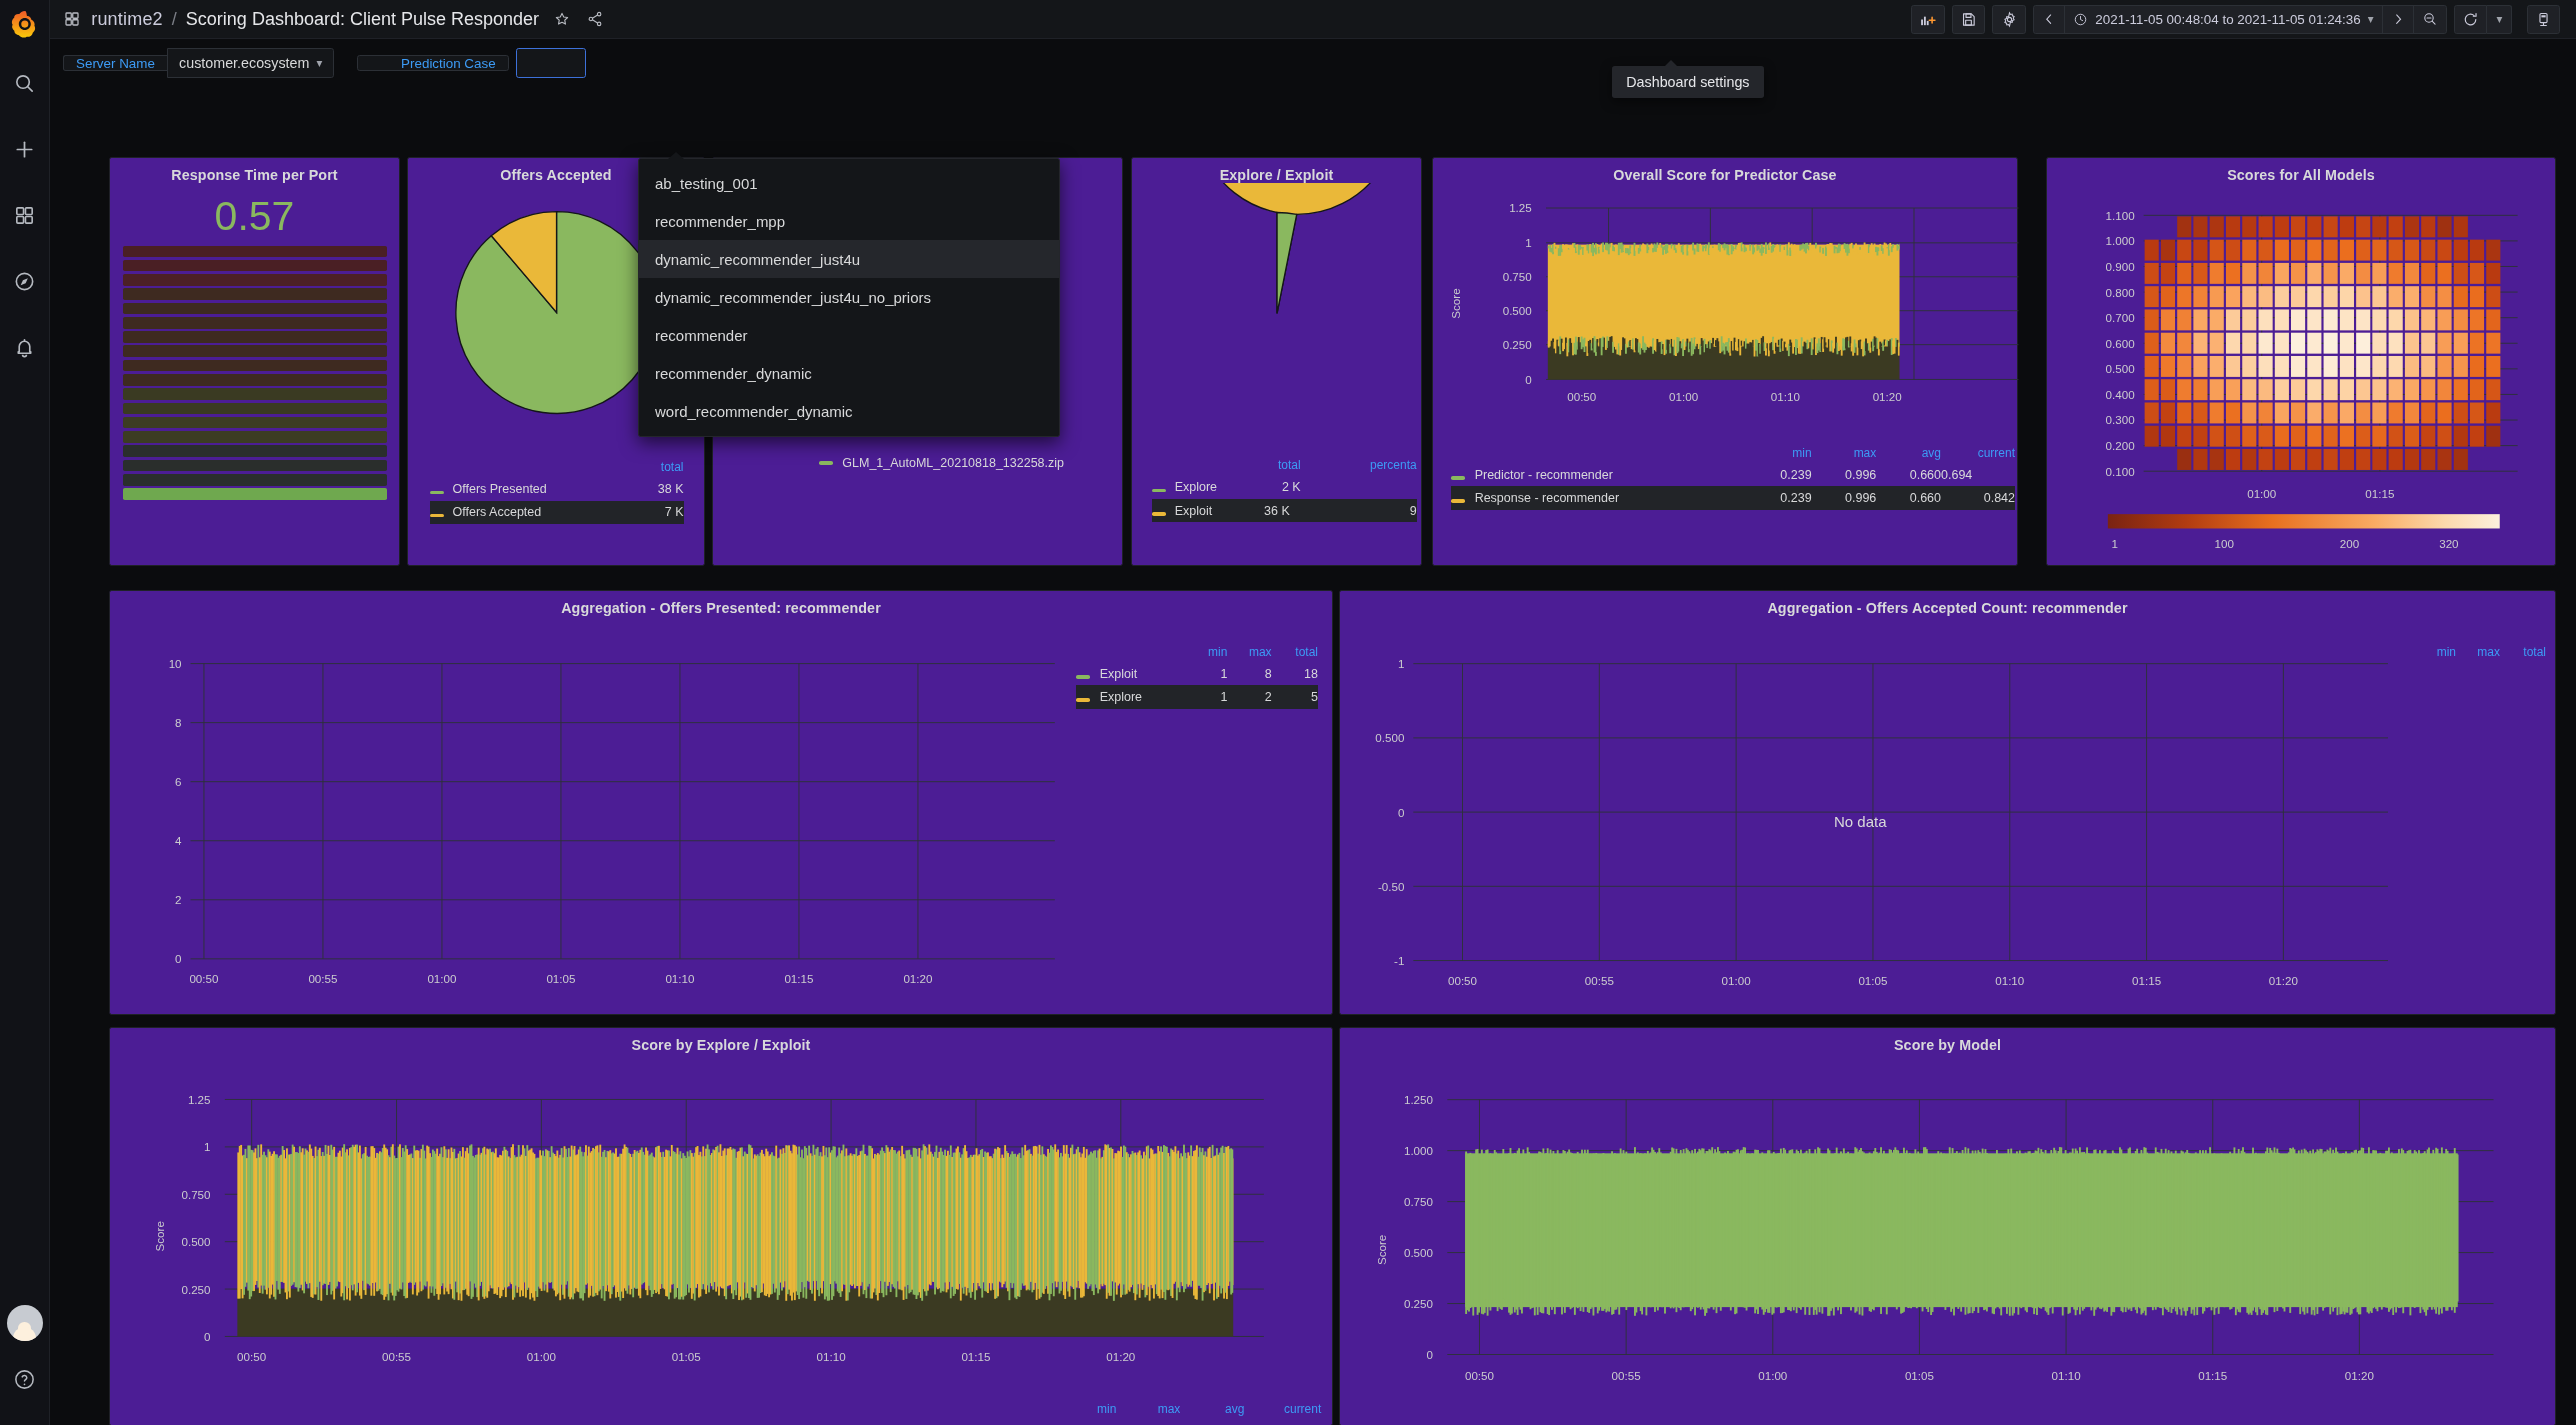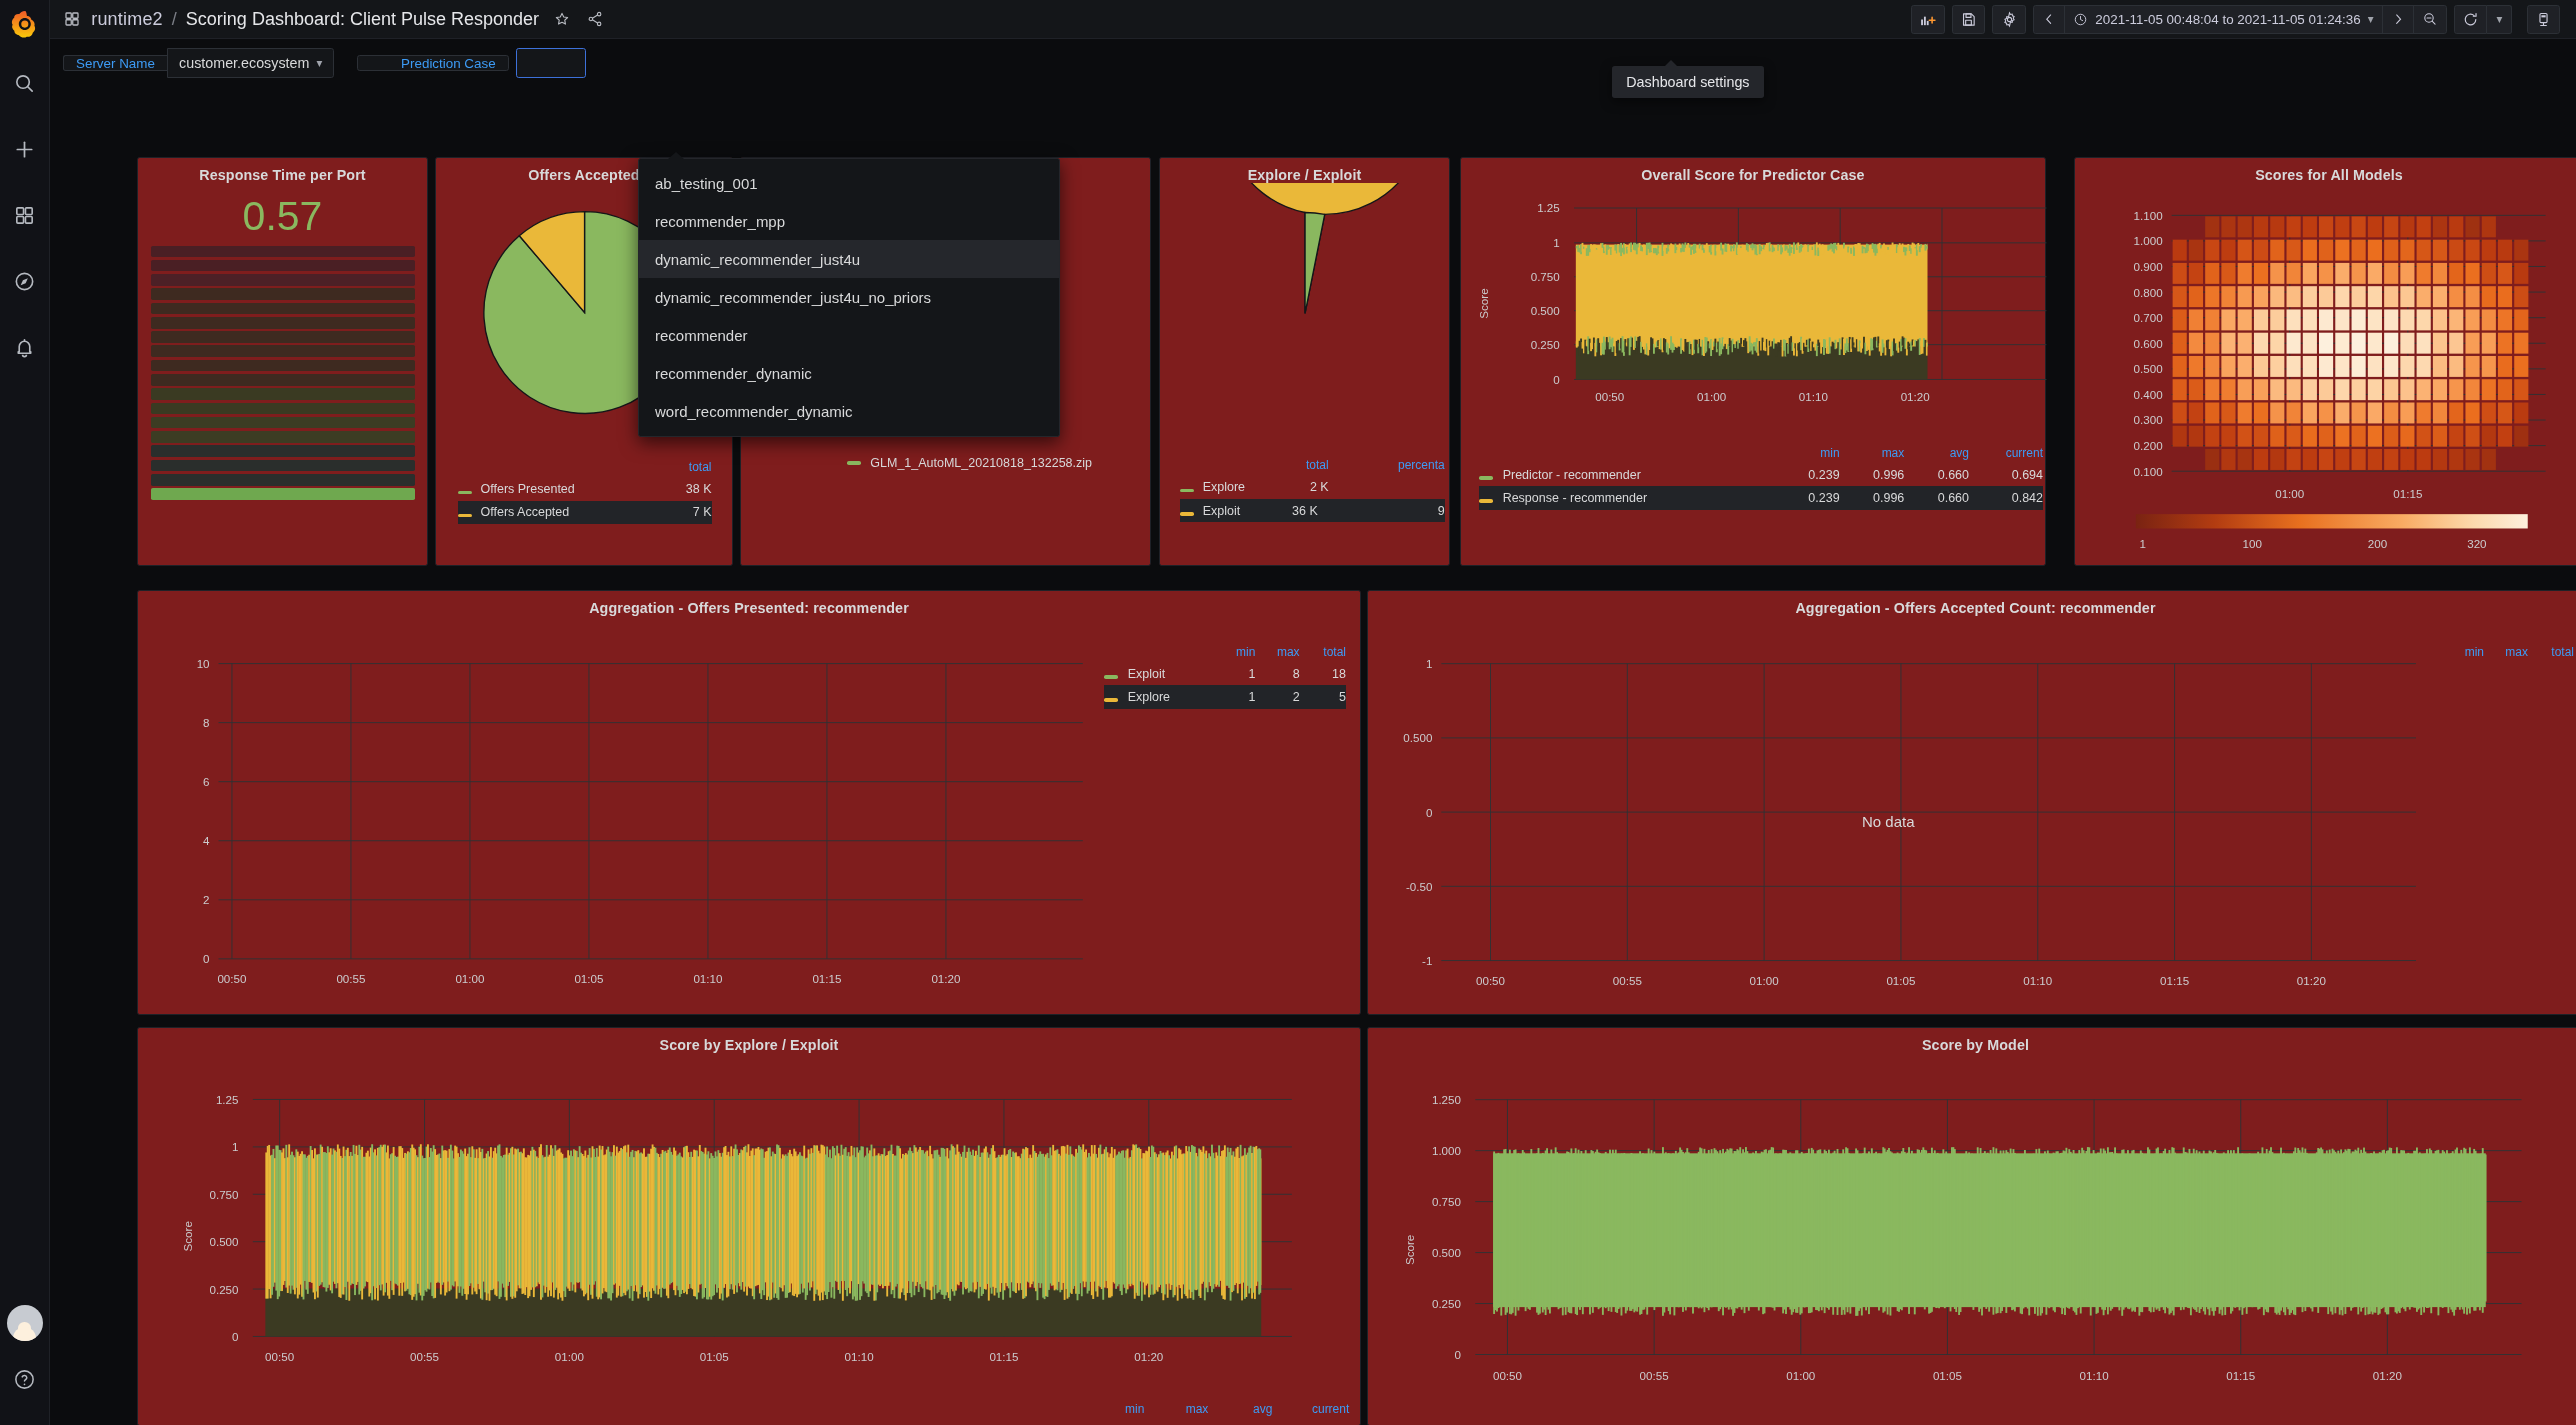--- a/index.html
+++ b/index.html
@@ -100,21 +100,21 @@
   #var-dropdown:before {
     content:""; position:absolute; top:-7.2px; left: 29px;
     border-left:8px solid transparent; border-right:8px solid transparent;
     border-bottom:7.2px solid #141619;
   }
   .dd-item { height: 38px; display:flex; align-items:center; padding: 0 16px; font-size:15px; color:#d8d9da; cursor:pointer; }
   .dd-item.selected { background:#25272c; }
 
   
   .panel {
-    position:absolute; background:#7f1d1d; border:0.9px solid #1f2127; border-radius:2.7px;margin-left:28px;
+    position:absolute; background:#4c1d95; border:0.9px solid #1f2127; border-radius:2.7px;
   }
   .panel-title {
     text-align:center; font-size:14.3px; font-weight:600; color:#d8d9da;
     padding-top: 9px; letter-spacing:0.1px;
   }
   .axis-lbl { font-size: 13px; fill:#cbccce; }
   .legend-head { color:#3d9bf5; font-size:12px; }
   .legend-name { color:#d8d9da; font-size:12.5px; }
   .legend-val { color:#d8d9da; font-size:12.5px; }
   .legend-swatch { display:inline-block; width:14.3px; height:3.6px; border-radius:1.8px; }
@@ -964,21 +964,21 @@
       <td class="legend-head" style="text-align:right;width:63px">max</td>
       <td class="legend-head" style="text-align:right;width:63px">avg</td>
       <td class="legend-head" style="text-align:right;width:72px">current</td>
     </tr>
     <tr>
       <td><span class="legend-swatch" style="background:#8ab85f"></span></td>
       <td class="legend-name">Predictor - recommender</td>
       <td class="legend-val" style="text-align:right">0.239</td>
       <td class="legend-val" style="text-align:right">0.996</td>
       <td class="legend-val" style="text-align:right">0.660</td>
-      <td class="legend-val" style="text-align:right">0.694</td>
+      <td class="legend-val" style="">0.694</td>
     </tr>
     <tr style="background:#222428">
       <td><span class="legend-swatch" style="background:#eab839"></span></td>
       <td class="legend-name">Response - recommender</td>
       <td class="legend-val" style="text-align:right">0.239</td>
       <td class="legend-val" style="text-align:right">0.996</td>
       <td class="legend-val" style="text-align:right">0.660</td>
       <td class="legend-val" style="text-align:right">0.842</td>
     </tr>
   </tbody>

